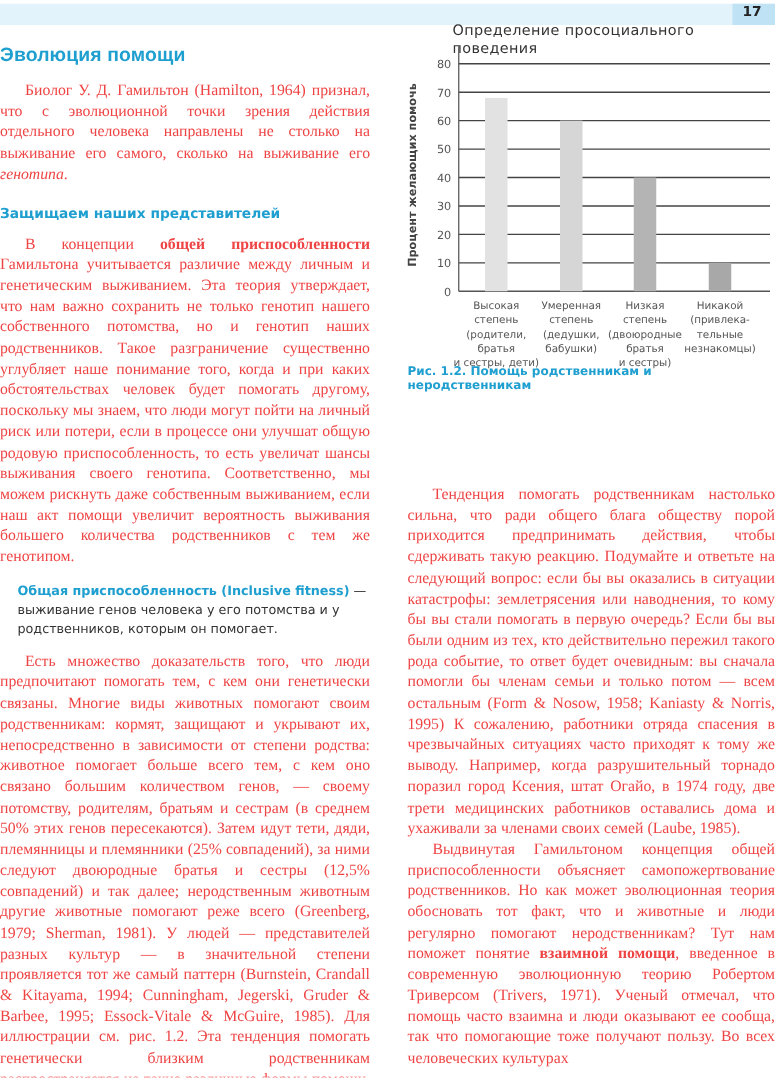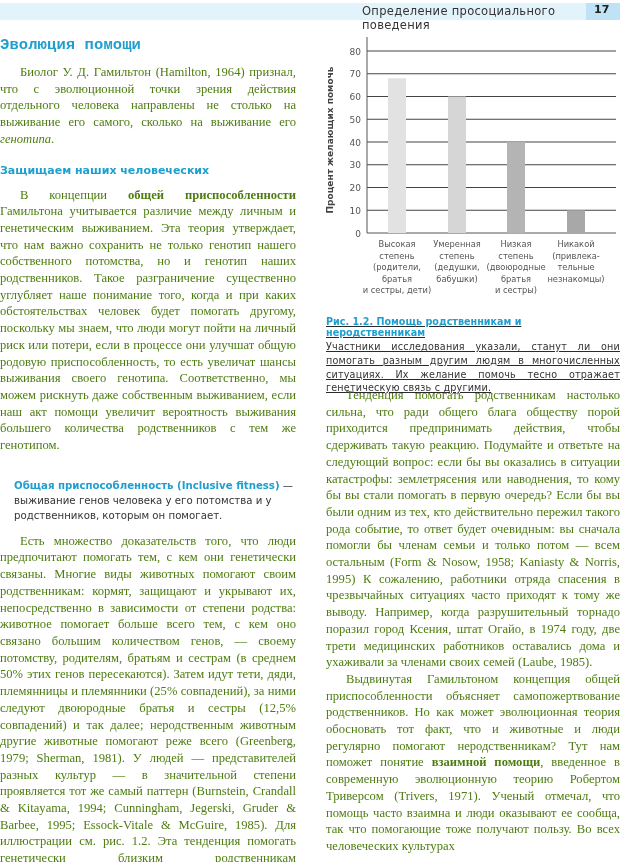--- a/index.html
+++ b/index.html
@@ -1,56 +1,56 @@
 <!DOCTYPE html>
 <html><head>
 <meta charset="utf-8">
 <style>
   * { box-sizing: border-box; margin: 0; padding: 0; }
   html, body { width: 620px; height: 862px; background: #ffffff; overflow: hidden; }
   body { position: relative; font-family: "DejaVu Serif", serif; color: #2a2a2a; }
 
   .header-bar { position: absolute; left: 0; top: 3px; width: 620px; height: 17px; background: #e3f3fb; }
-  .header-title { position: absolute; left: 362px; top: 4px; font-family: "DejaVu Sans", sans-serif; font-size: 11.5px; color: #333; letter-spacing: 0.3px; }
+  .header-title { position: absolute; left: 362px; top: 17px; font-family: "DejaVu Sans", sans-serif; font-size: 11.5px; color: #333; letter-spacing: 0.3px; }
   .page-num-box { position: absolute; left: 586px; top: 3px; width: 34px; height: 17px; background: #bfe2f4; }
   .page-num { position: absolute; left: 594px; top: 3px; font-family: "DejaVu Sans", sans-serif; font-weight: bold; font-size: 11px; color: #222; }
 
   .col-left { position: absolute; left: 0; top: 36px; width: 296px; }
   .col-right { position: absolute; left: 326px; width: 294px; }
 
-  h1.section-title { font-family: Liberation Mono, monospace; font-weight: bold; font-size: 15.5px; color: #1e9fcf; margin-bottom: 10px; letter-spacing: 0.1px; }
+  h1.section-title { font-family: Liberation Sans, sans-serif; font-weight: bold; font-size: 15.5px; color: #1e9fcf; margin-bottom: 10px; letter-spacing: 0.1px; }
   h2.subsection-title { font-family: "DejaVu Sans", sans-serif; font-weight: bold; font-size: 11px; color: #1e9fcf; margin: 10px 0 10px; }
 
-  p.body-text { font-family: "Liberation Serif", serif; font-size: 12.6px; line-height: 16.7px; text-align: justify; text-indent: 20px; color: #4d7c0f; hyphens: auto; }
+  p.body-text { font-family: "Liberation Serif", serif; font-size: 12.6px; line-height: 16.7px; text-align: justify; text-indent: 20px; color: #ef4444; hyphens: auto; }
   .bold { font-weight: bold; margin-top: 47px; }
   .italic { font-style: italic; }
 
-  .definition { margin: 24px 0 10px 14px; font-family: "DejaVu Sans", sans-serif; font-size: 10.2px; line-height: 15px; color: #333; }
+  .definition { margin: 12px 0 10px 14px; font-family: "DejaVu Sans", sans-serif; font-size: 10.2px; line-height: 15px; color: #333; }
   .definition .term { color: #1e9fcf; font-weight: bold; }
 
   .figure { position: absolute; left: 320px; top: 34px; width: 300px; height: 268px; }
-  .fig-caption { position: absolute; left: 326px; top: 316px; width: 294px; text-decoration: underline; }
+  .fig-caption { position: absolute; left: 326px; top: 292px; width: 294px; }
   .fig-caption .cap-title { font-family: "DejaVu Sans", sans-serif; font-weight: bold; font-size: 9.6px; color: #1e9fcf; margin-bottom: 2px; }
   .fig-caption .cap-text { font-family: "DejaVu Sans", sans-serif; font-size: 9.6px; line-height: 13.8px; color: #333; text-align: justify; letter-spacing: 0.2px; }
 
   svg text { font-family: "DejaVu Sans", sans-serif; }
 </style>
 </head>
 <body>
 
 <div class="header-bar"></div>
 <div class="header-title">Определение просоциального поведения</div>
 <div class="page-num-box"></div>
 <div class="page-num">17</div>
 
 <div class="col-left">
   <h1 class="section-title">Эволюция помощи</h1>
   <p class="body-text"><span>Биолог У. Д. Гамильтон (Hamilton, 1964) признал, что с эволюционной точки зрения действия отдельного человека направлены не столько на выживание его самого, сколько на выживание его </span><span class="italic">генотипа</span><span>.</span></p>
 
-  <h2 class="subsection-title" style="margin-top:16px;">Защищаем наших человеческих</h2>
+  <h2 class="subsection-title" style="margin-top:16px;">Защищаем наших представителей</h2>
   <p class="body-text"><span>В концепции </span><span class="bold">общей приспособленности</span><span> Гамильтона учитывается различие между личным и генетическим выживанием. Эта теория утверждает, что нам важно сохранить не только генотип нашего собственного потомства, но и генотип наших родственников. Такое разграничение существенно углубляет наше понимание того, когда и при каких обстоятельствах человек будет помогать другому, поскольку мы знаем, что люди могут пойти на личный риск или потери, если в процессе они улучшат общую родовую приспособленность, то есть увеличат шансы выживания своего генотипа. Соответственно, мы можем рискнуть даже собственным выживанием, если наш акт помощи увеличит вероятность выживания большего количества родственников с тем же генотипом.</span></p>
 
   <div class="definition"><span class="term">Общая приспособленность (Inclusive fitness)</span><span> — выживание генов человека у его потомства и у родственников, которым он помогает.</span></div>
 
   <p class="body-text">Есть множество доказательств того, что люди предпочитают помогать тем, с кем они генетически связаны. Многие виды животных помогают своим родственникам: кормят, защищают и укрывают их, непосредственно в зависимости от степени родства: животное помогает больше всего тем, с кем оно связано большим количеством генов, — своему потомству, родителям, братьям и сестрам (в среднем 50% этих генов пересекаются). Затем идут тети, дяди, племянницы и племянники (25% совпадений), за ними следуют двоюродные братья и сестры (12,5% совпадений) и так далее; неродственным животным другие животные помогают реже всего (Greenberg, 1979; Sherman, 1981). У людей — представителей разных культур — в значительной степени проявляется тот же самый паттерн (Burnstein, Crandall &amp; Kitayama, 1994; Cunningham, Jegerski, Gruder &amp; Barbee, 1995; Essock-Vitale &amp; McGuire, 1985). Для иллюстрации см. рис. 1.2. Эта тенденция помогать генетически близким родственникам распространяется на такие различные формы помощи, как донорство почки в США или борьба с вырубкой джунглей в Венесуэле (Borgida, Conner &amp; Manteufal, 1992; Chagnon &amp; Bugos, 1979).</p>
 </div>
 
 <div class="figure">
   <svg id="chart" width="300" height="268" viewBox="0 0 300 268">
       <text x="41" y="202.5" font-size="9" fill="#555" text-anchor="end">0</text>
@@ -93,19 +93,18 @@
       <rect x="247" y="176.25" width="18" height="22.75" fill="#a8a8a8"></rect>
       <text x="256" y="213" font-size="8.3" fill="#555" text-anchor="middle">Никакой</text>
       <text x="256" y="224.5" font-size="8.3" fill="#555" text-anchor="middle">(привлека-</text>
       <text x="256" y="236" font-size="8.3" fill="#555" text-anchor="middle">тельные</text>
       <text x="256" y="247.5" font-size="8.3" fill="#555" text-anchor="middle">незнакомцы)</text>
     </svg>
 </div>
 
 <div class="fig-caption">
   <div class="cap-title">Рис. 1.2. Помощь родственникам и неродственникам</div>
-  <div class="cap-text">Участники исследования указали, станут ли они помогать разным другим людям в многочисленных ситуациях. Их желание помочь тесно отражает генетическую связь с другими.</div>
 </div>
 
 <div class="col-right" style="top:387px;">
   <p class="body-text">Тенденция помогать родственникам настолько сильна, что ради общего блага обществу порой приходится предпринимать действия, чтобы сдерживать такую реакцию. Подумайте и ответьте на следующий вопрос: если бы вы оказались в ситуации катастрофы: землетрясения или наводнения, то кому бы вы стали помогать в первую очередь? Если бы вы были одним из тех, кто действительно пережил такого рода событие, то ответ будет очевидным: вы сначала помогли бы членам семьи и только потом — всем остальным (Form &amp; Nosow, 1958; Kaniasty &amp; Norris, 1995) К сожалению, работники отряда спасения в чрезвычайных ситуациях часто приходят к тому же выводу. Например, когда разрушительный торнадо поразил город Ксения, штат Огайо, в 1974 году, две трети медицинских работников оставались дома и ухаживали за членами своих семей (Laube, 1985).</p>
   <p class="body-text"><span>Выдвинутая Гамильтоном концепция общей приспособленности объясняет самопожертвование родственников. Но как может эволюционная теория обосновать тот факт, что и животные и люди регулярно помогают неродственникам? Тут нам поможет понятие </span><span class="bold">взаимной помощи</span><span>, введенное в современную эволюционную теорию Робертом Триверсом (Trivers, 1971). Ученый отмечал, что помощь часто взаимна и люди оказывают ее сообща, так что помогающие тоже получают пользу. Во всех человеческих культурах</span></p>
 </div>
 
 </body></html>

